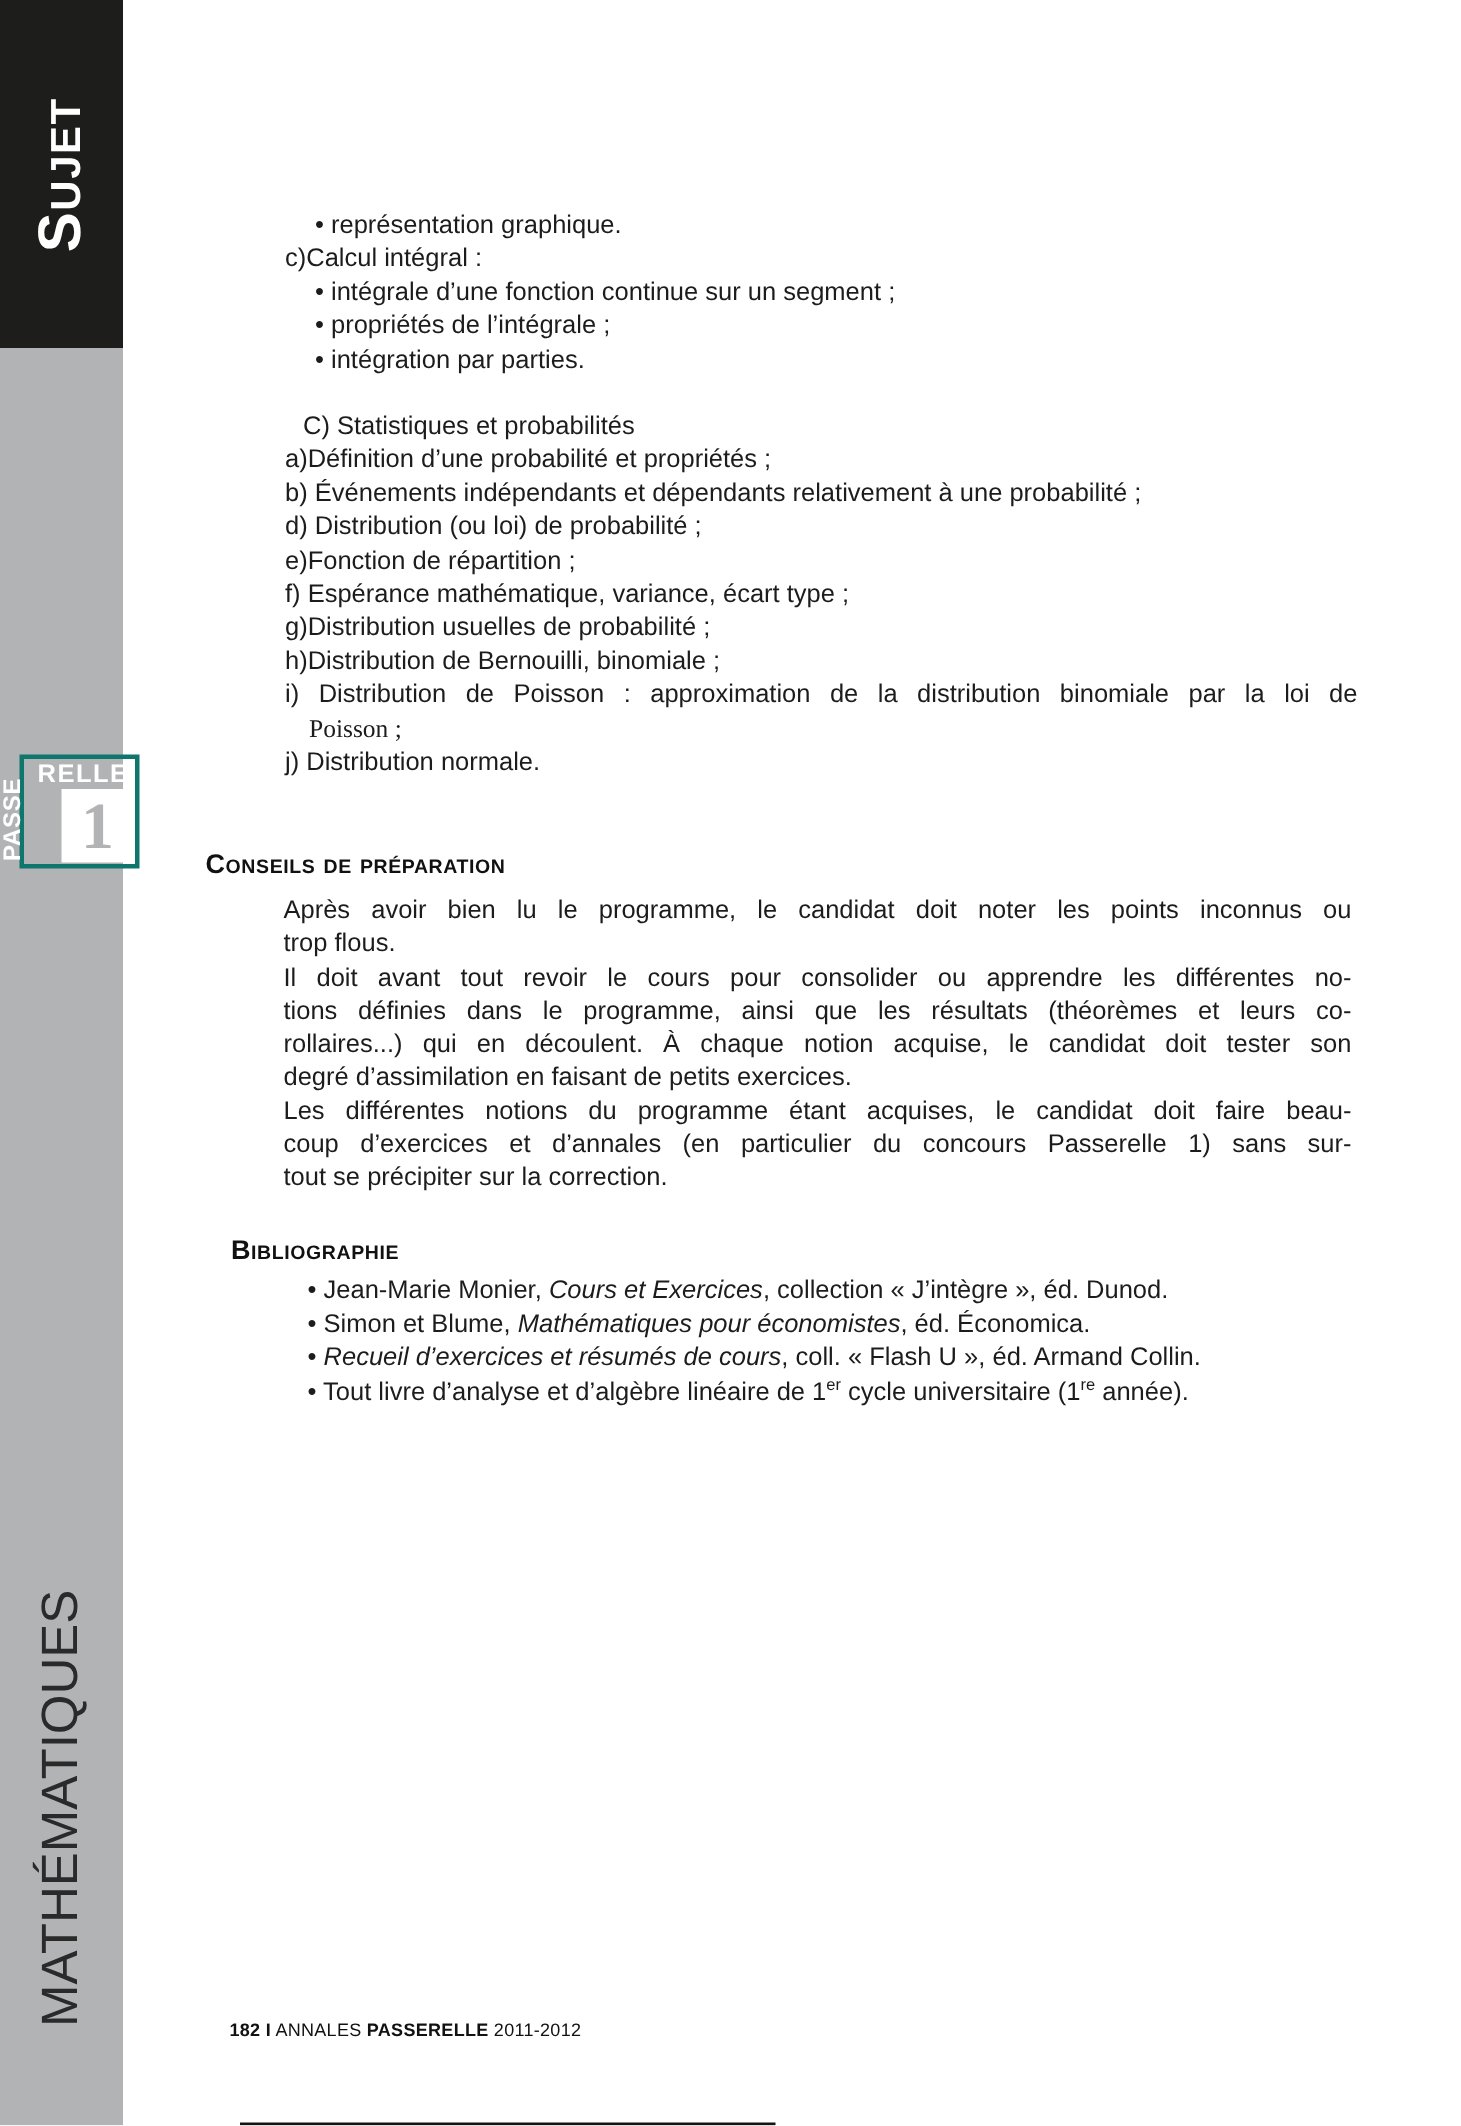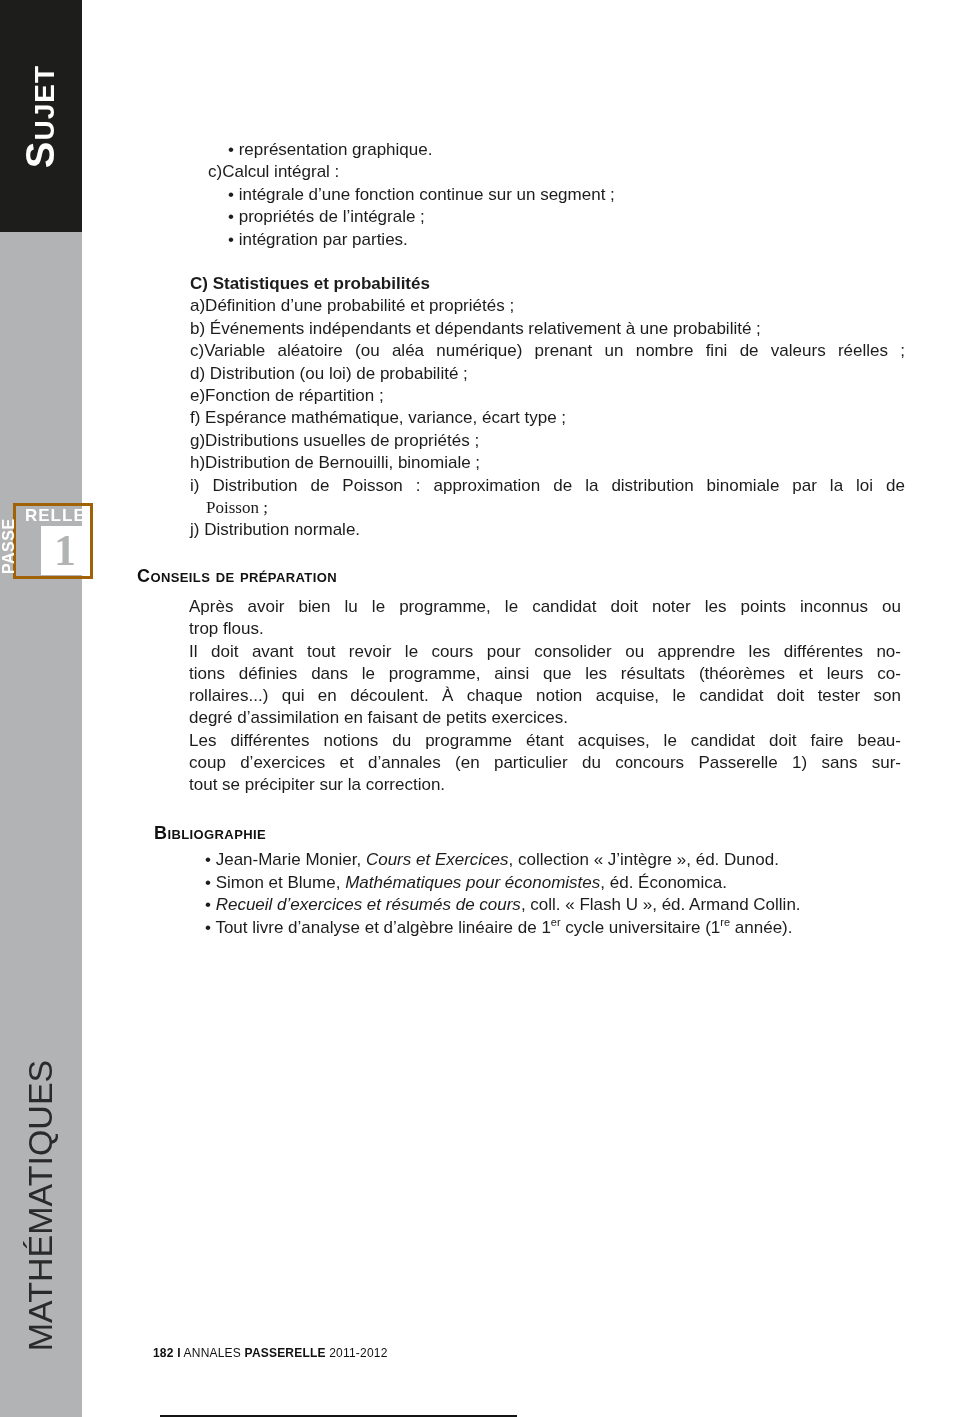--- a/index.html
+++ b/index.html
@@ -6,44 +6,44 @@
   .page{position:relative;width:974px;height:1417px;background:#ffffff;overflow:hidden;
         font-family:"Liberation Sans",sans-serif;color:#1c1c1c;}
 
   
   .sidebar{position:absolute;left:0;top:0;width:82px;height:1417px;background:#b2b3b5;}
   .band-black{position:absolute;left:0;top:0;width:82px;height:232px;background:#1d1d1b;
               display:flex;align-items:center;justify-content:center;}
   .sujet-label{transform:rotate(-90deg);white-space:nowrap;color:#ffffff;font-weight:bold;
                font-variant:small-caps;font-size:40px;letter-spacing:1px;}
 
-  .logo{position:absolute;left:13px;top:503px;width:80px;height:76px;border:3px solid #a16207;
+  .logo{position:absolute;left:13px;top:503px;width:80px;height:76px;border:3px solid #0f766e;
         box-sizing:border-box;}
   .logo-top{position:absolute;left:9px;top:0px;color:#fff;font-weight:bold;font-size:17px;
             letter-spacing:1px;line-height:19px;white-space:nowrap;}
   .logo-side{position:absolute;left:1px;bottom:2px;transform-origin:0 100%;
              transform:rotate(-90deg);color:#fff;font-weight:bold;font-size:16px;
              letter-spacing:0.5px;line-height:16px;white-space:nowrap;}
   .logo-onebox{position:absolute;right:1px;bottom:1px;width:48px;height:49px;background:#ffffff;
                display:flex;align-items:center;justify-content:center;}
   .logo-one{font-family:"Liberation Serif",serif;font-weight:bold;font-size:44px;
             color:#b2b3b5;line-height:1;}
 
   .subject-wrap{position:absolute;left:0;top:1035px;width:82px;height:340px;
                 display:flex;align-items:center;justify-content:center;}
   .subject-label{transform:rotate(-90deg);white-space:nowrap;font-size:34px;color:#2a2a2a;
                  font-weight:normal;letter-spacing:0px;}
 
   
   .txt{font-size:17px;line-height:22.4px;}
-  .program{position:absolute;left:208px;top:139px;width:715px;}
+  .program{position:absolute;left:190px;top:139px;width:715px;}
   .indent{margin-left:20px;}
 
   .sectionc{position:absolute;left:190px;top:273px;width:715px;}
-  .sec-title{font-weight:bold;}
+  .sec-title{font-weight:normal;margin-left:12px;}
   .jline{text-align:justify;text-align-last:justify;}
   .cont-line{margin-left:16px;font-family:Liberation Serif, serif;}
 
   .heading{position:absolute;font-size:18px;font-weight:bold;font-variant:small-caps;
            letter-spacing:0.4px;color:#111;}
   .h-conseils{left:137px;top:566px;}
   .h-biblio{left:154px;top:823px;text-align:center;}
 
   .conseils-body{position:absolute;left:189px;top:596px;width:712px;font-size:17px;
                  line-height:22.3px;}
@@ -86,25 +86,24 @@
     <div>c)Calcul intégral :</div>
     <div class="indent">• intégrale d’une fonction continue sur un segment ;</div>
     <div class="indent">• propriétés de l’intégrale ;</div>
     <div class="indent">• intégration par parties.</div>
   </div>
 
   <div class="sectionc txt">
     <div class="sec-title">C) Statistiques et probabilités</div>
     <div>a)Définition d’une probabilité et propriétés ;</div>
     <div>b) Événements indépendants et dépendants relativement à une probabilité ;</div>
-    <div class="jline">c)Variable aléatoire (ou aléa numérique) prenant un nombre fini de valeurs réelles ;</div>
     <div>d) Distribution (ou loi) de probabilité ;</div>
     <div>e)Fonction de répartition ;</div>
     <div>f) Espérance mathématique, variance, écart type ;</div>
-    <div>g)Distributions usuelles de propriétés ;</div>
+    <div>g)Distribution usuelles de probabilité ;</div>
     <div>h)Distribution de Bernouilli, binomiale ;</div>
     <div>
       <div class="jline">i) Distribution de Poisson : approximation de la distribution binomiale par la loi de</div>
       <div class="cont-line">Poisson ;</div>
     </div>
     <div>j) Distribution normale.</div>
   </div>
 
   <div class="heading h-conseils">Conseils de préparation</div>
   <div class="conseils-body">

